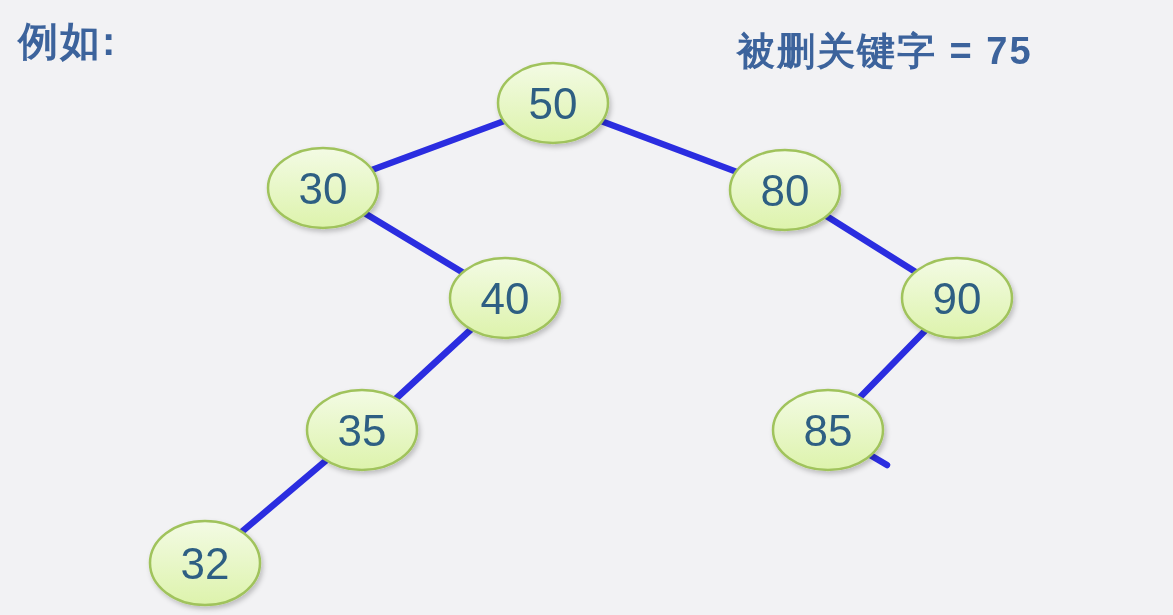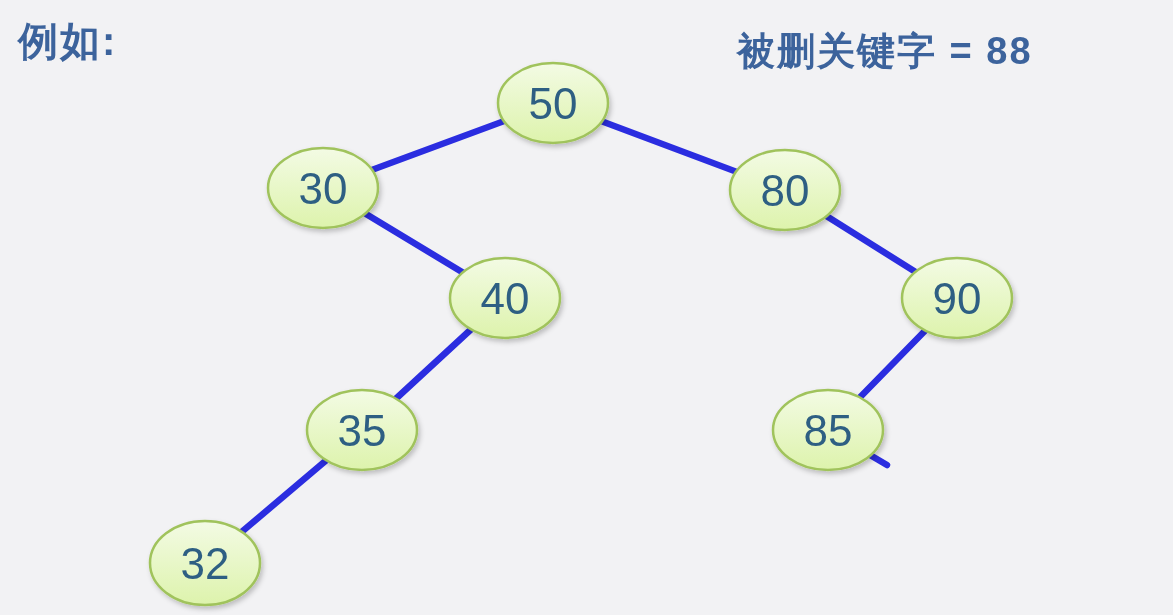--- a/index.html
+++ b/index.html
@@ -46,21 +46,21 @@
     text-anchor:middle;
   }
   .grad-top{ stop-color:var(--node-top,#f3fbe4); }
   .grad-bottom{ stop-color:var(--node-bottom,#ddf3ac); }
 </style>
 </head>
 <body>
 
 <div id="example-label" class="heading">例如:</div>
 
-<div id="delete-caption" class="heading">被删关键字 = 88</div>
+<div id="delete-caption" class="heading">被删关键字 = 75</div>
 
 <svg width="1173" height="615" viewBox="0 0 1173 615">
   <defs>
     <linearGradient id="nodeGrad" x1="0" y1="0" x2="0" y2="1">
       <stop offset="0" class="grad-top"></stop>
       <stop offset="1" class="grad-bottom"></stop>
     </linearGradient>
     <filter id="nodeShadow" x="-30%" y="-30%" width="160%" height="160%">
       <feDropShadow dx="2" dy="3" stdDeviation="2.5" flood-color="#000000" flood-opacity="0.22"></feDropShadow>
     </filter>

